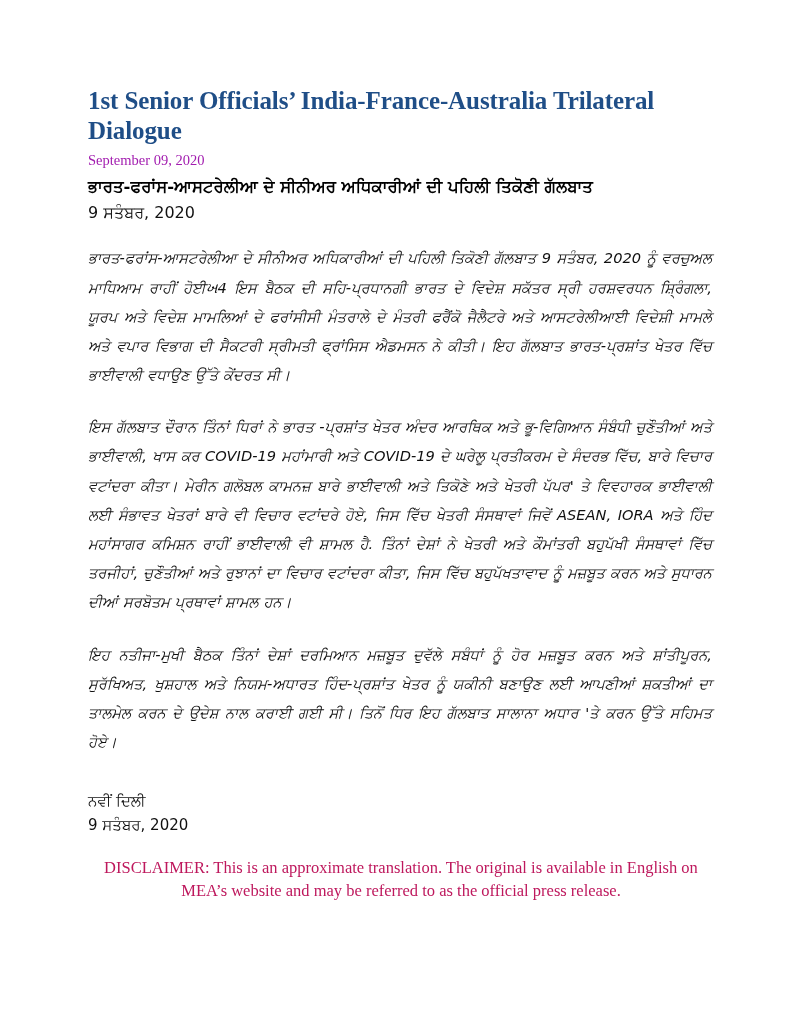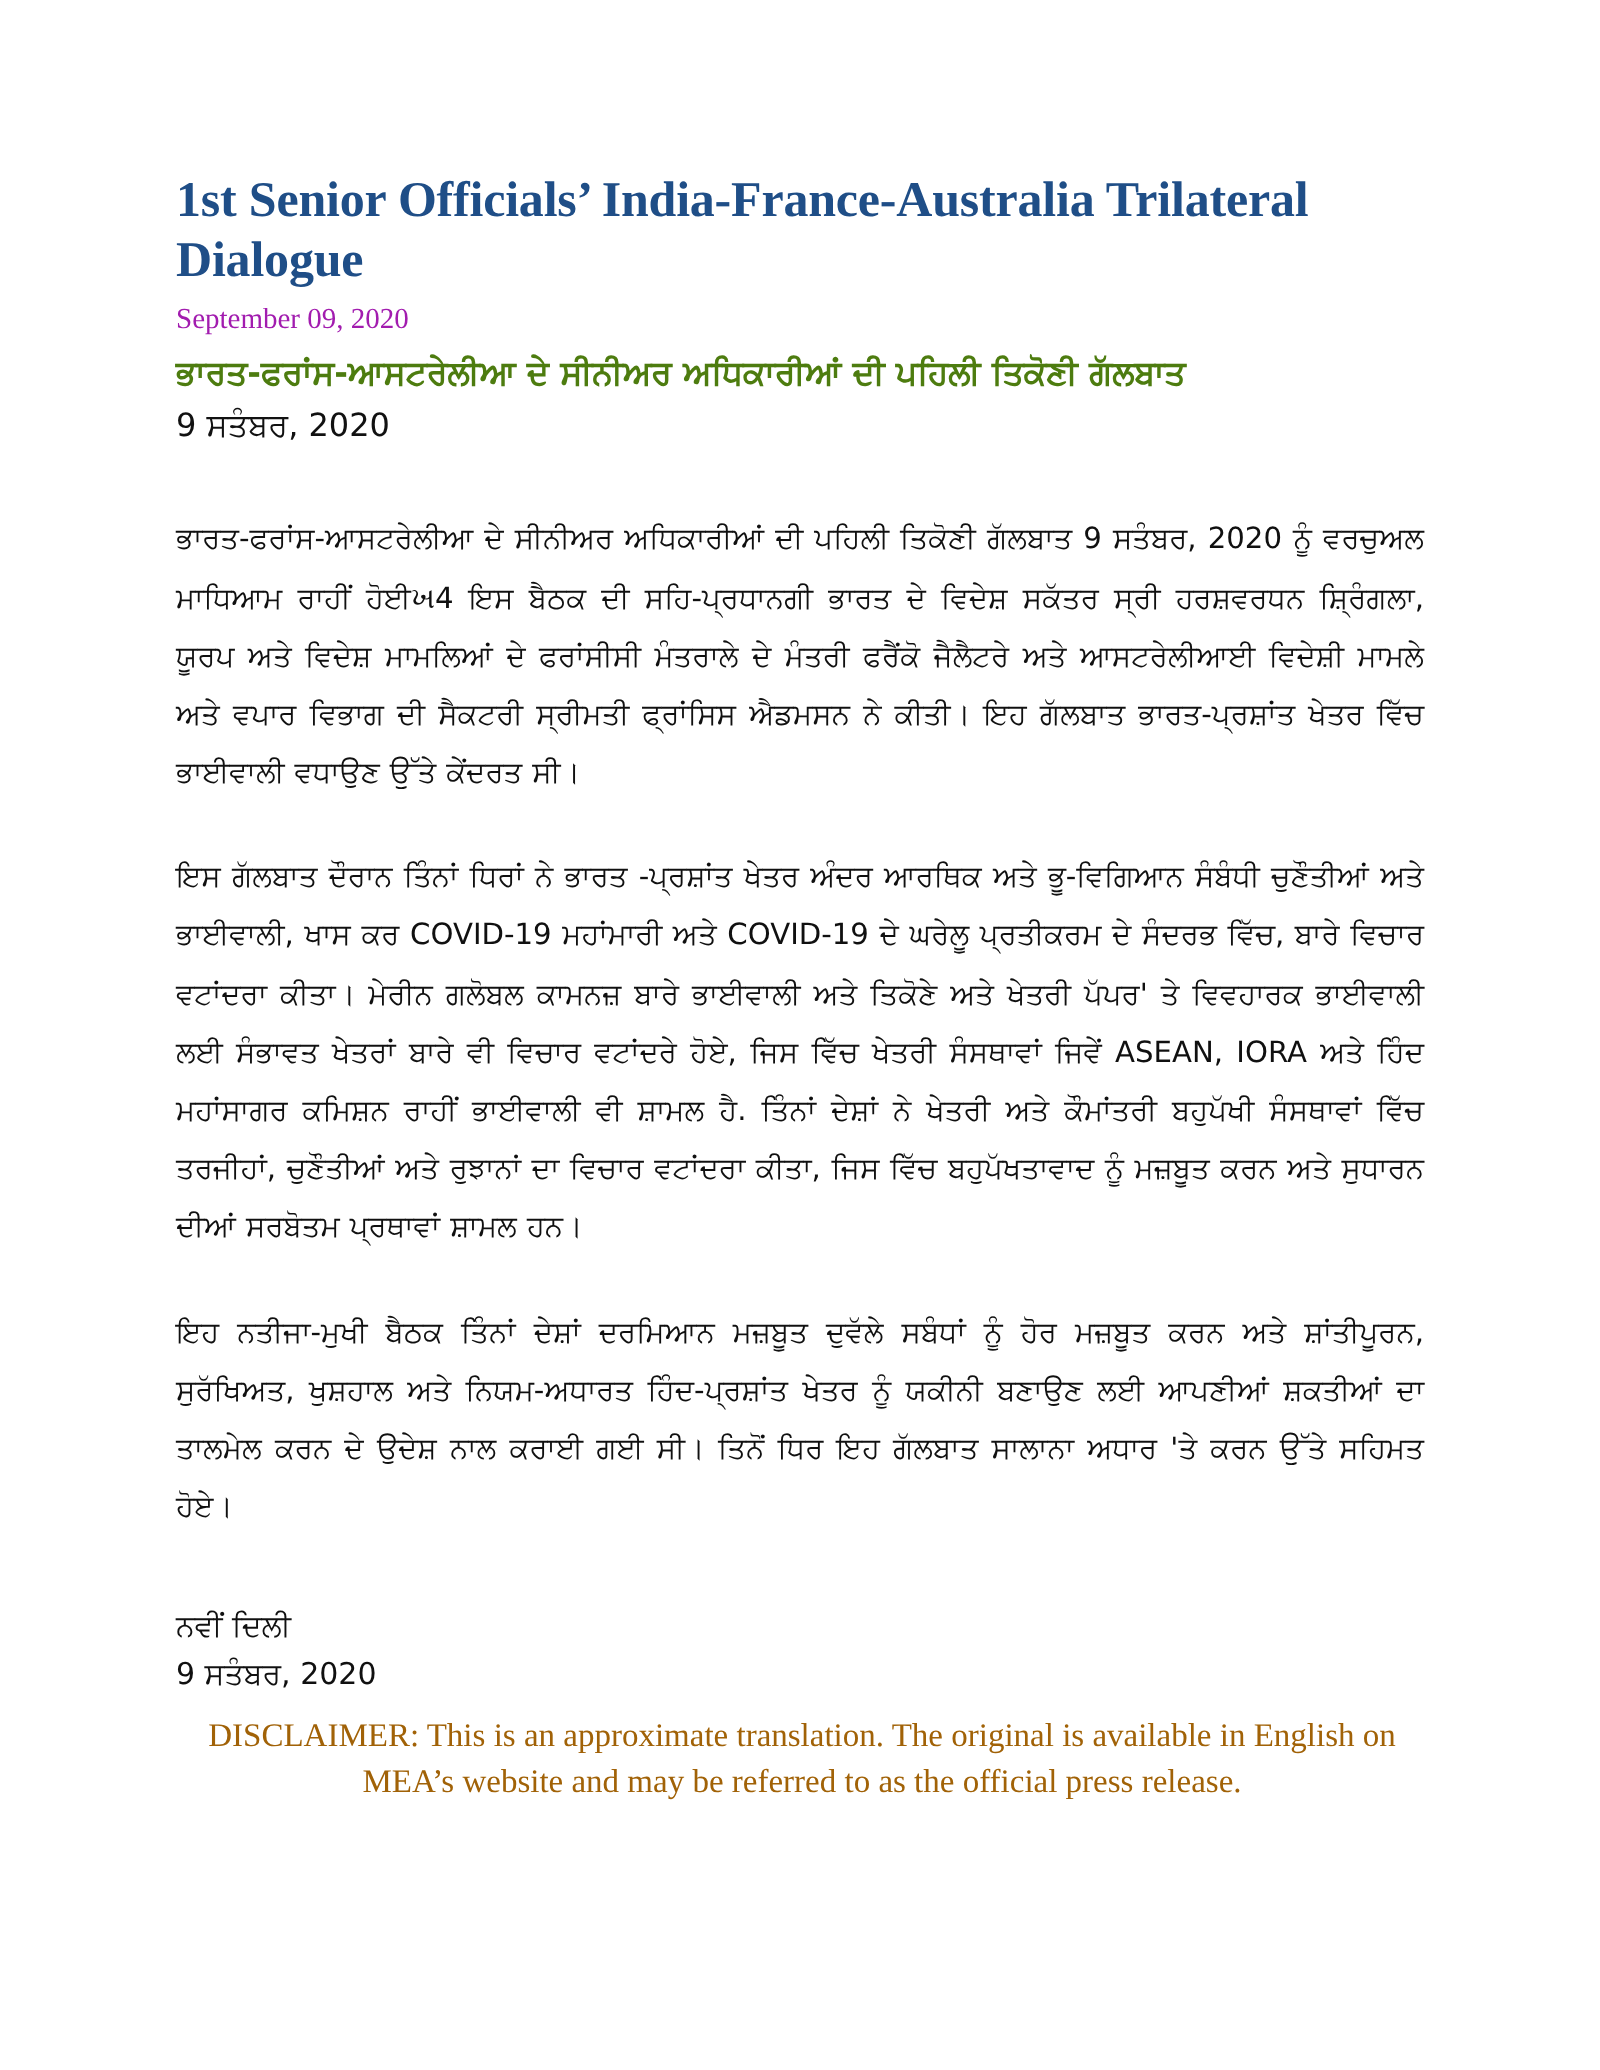--- a/index.html
+++ b/index.html
@@ -52,35 +52,36 @@
     line-height: 1.25;
     color: #a21caf;
   }
 
   .pa-title {
     margin: 7px 0 0 0;
     font-family: "DejaVu Sans", "Liberation Sans", sans-serif;
     font-weight: bold;
     font-size: 16.5px;
     line-height: 1.3;
-    color: #4d7c0f;
+    color: #000000;
     white-space: nowrap;
   }
 
   .pa-date {
     margin: 5px 0 0 0;
     font-family: "DejaVu Sans", "Liberation Sans", sans-serif;
     font-size: 16px;
     line-height: 1.3;
     color: #111111;
   }
 
   
   .body-block {
-    margin-top: 32px;
+    margin-top: 20px;
+    font-style: italic;
   }
 
   .para {
     margin: 0 0 23px 0;
     font-family: "DejaVu Sans", "Liberation Sans", sans-serif;
     font-size: 14.6px;
     line-height: 2.0;
     color: #101010;
     text-align: justify;
     text-justify: inter-word;
@@ -101,21 +102,21 @@
   
   .disclaimer {
     position: absolute;
     left: 96px;
     top: 856px;
     width: 610px;
     text-align: center;
     font-family: "Liberation Serif", "DejaVu Serif", serif;
     font-size: 16.5px;
     line-height: 1.42;
-    color: #a16207;
+    color: #be185d;
   }
 </style>
 </head>
 <body>
 
 <div class="page">
 
   <div class="content">
 
     <h1 class="doc-title">1st Senior Officials’ India-France-Australia Trilateral Dialogue</h1>

